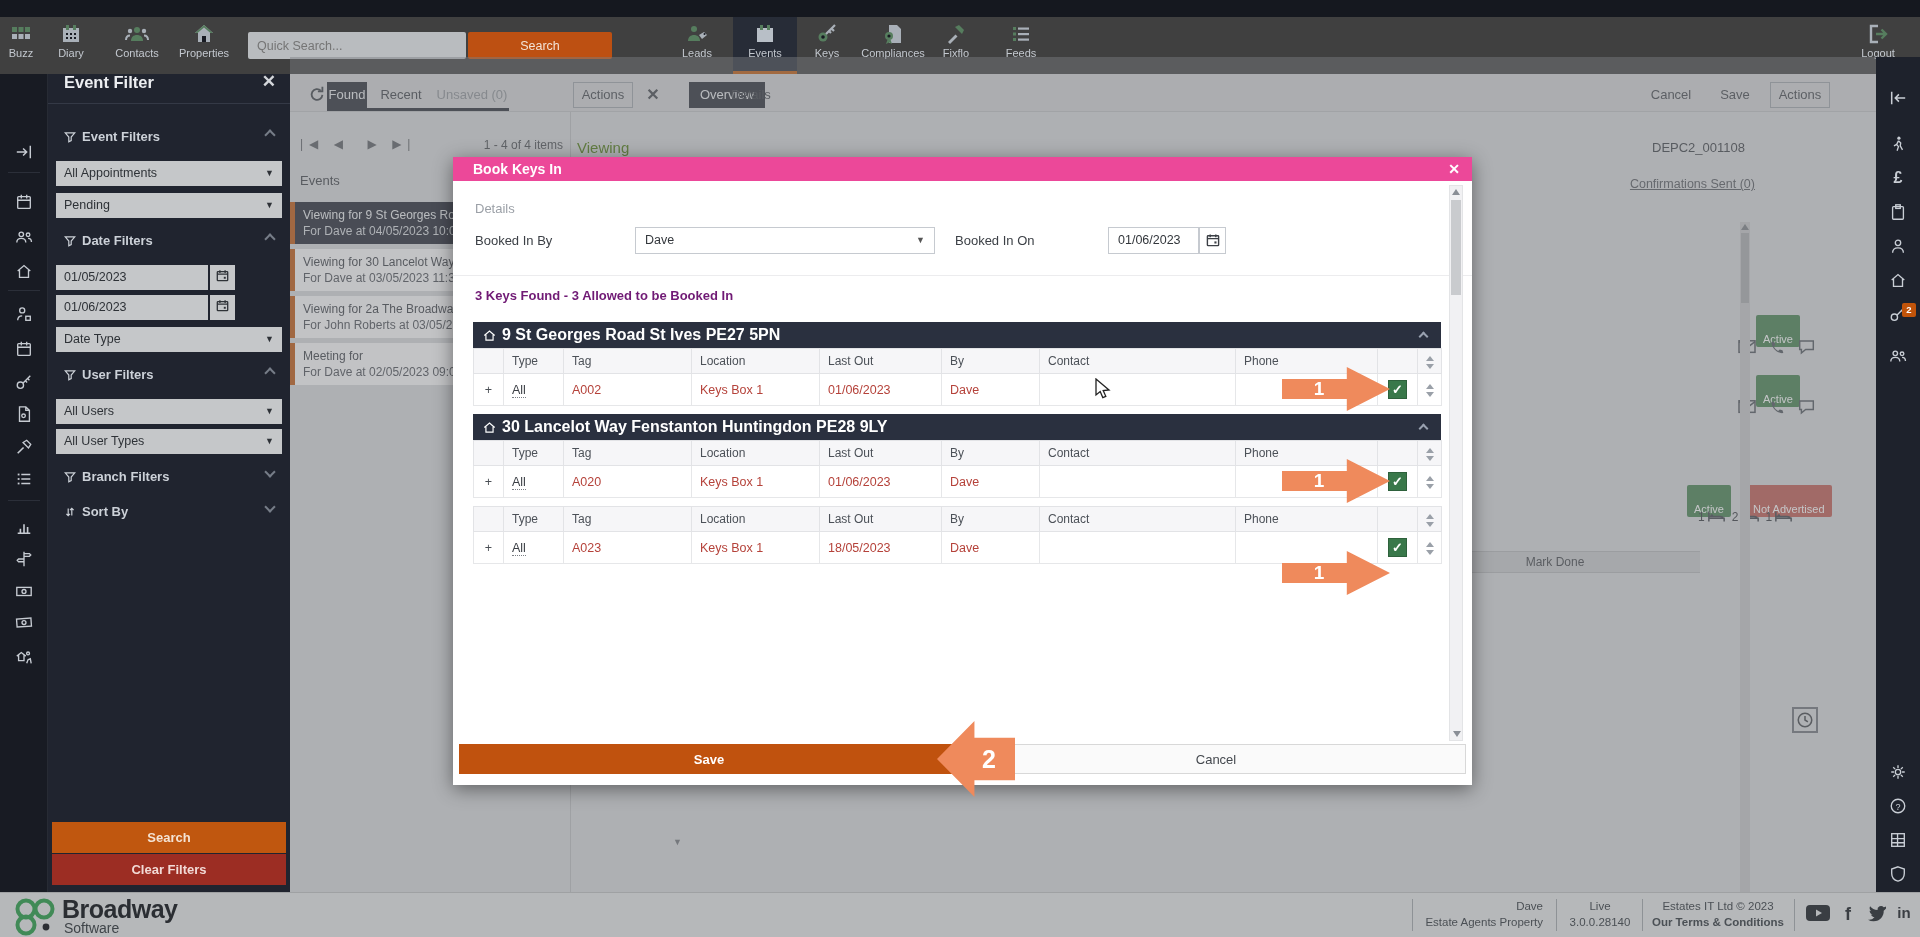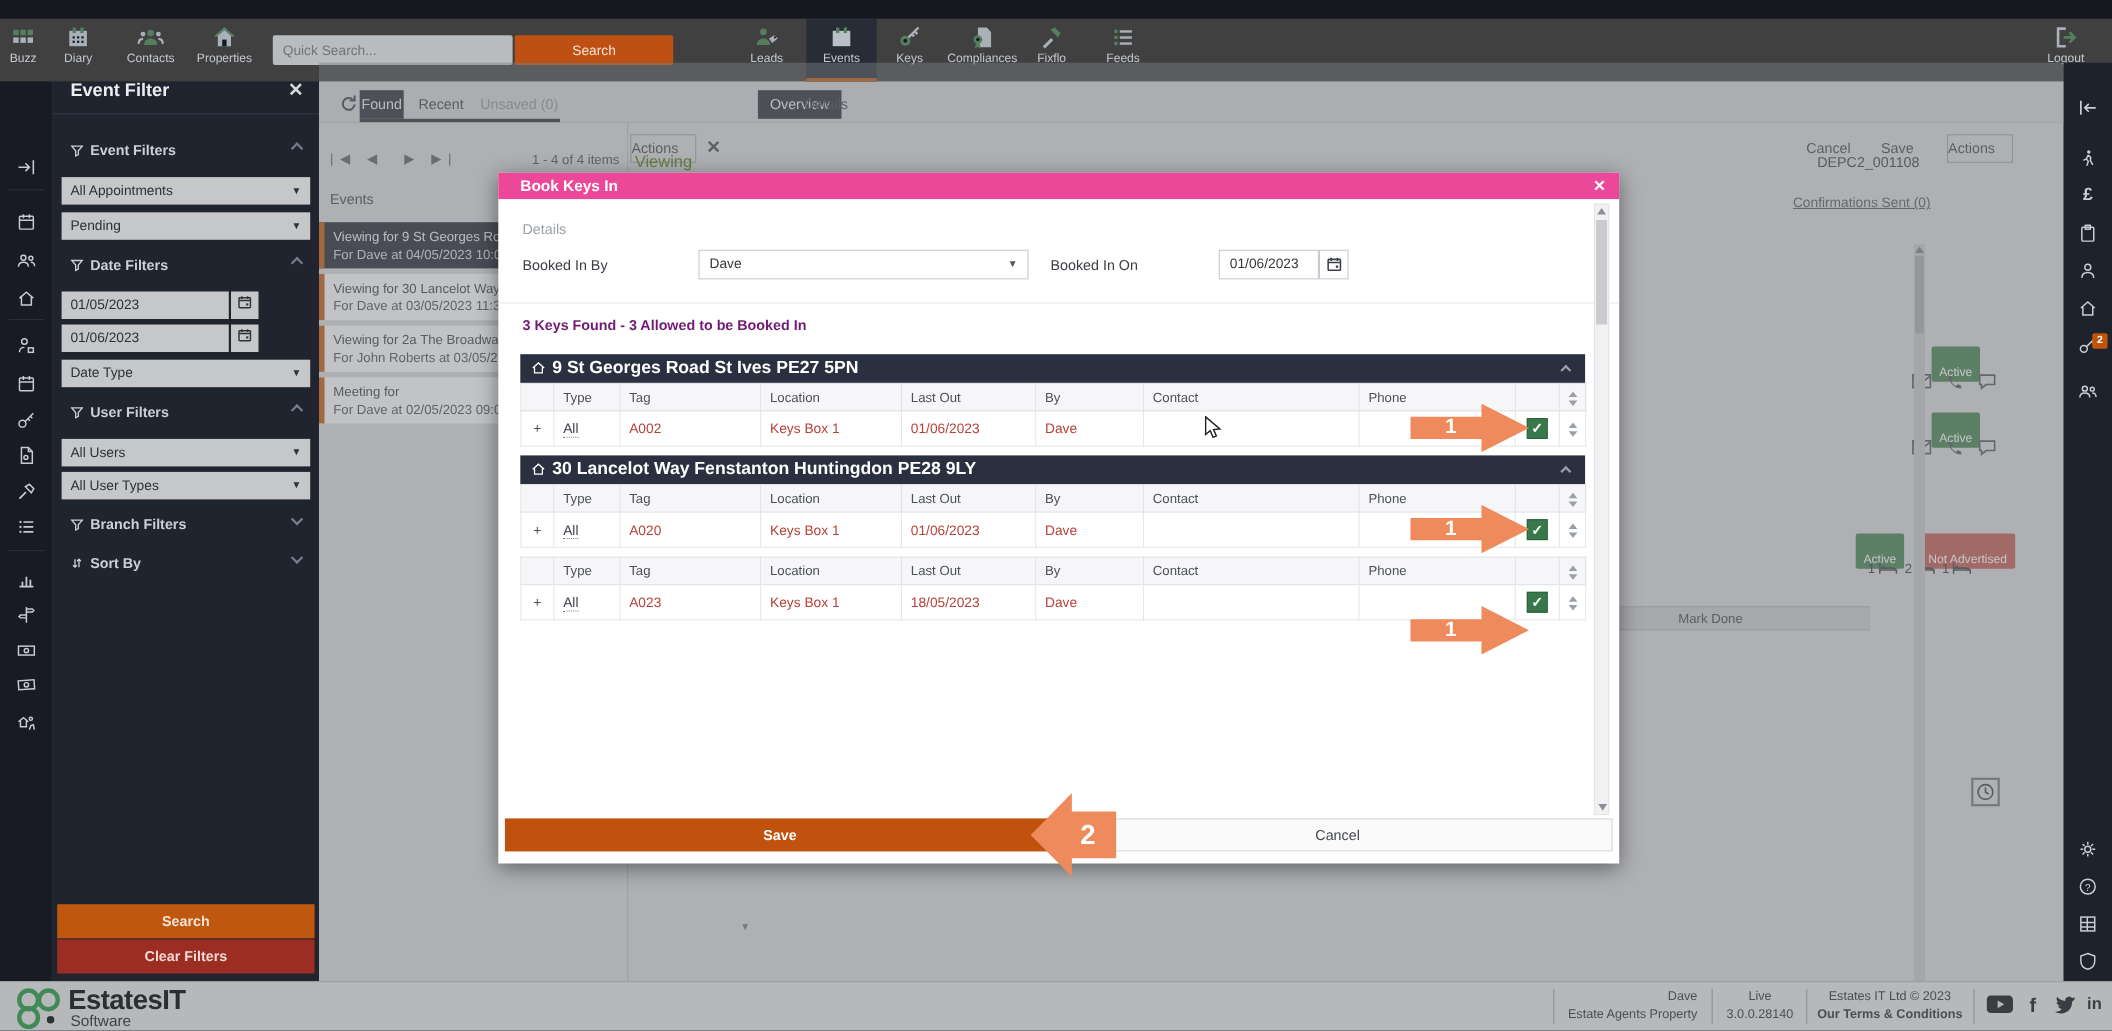--- a/index.html
+++ b/index.html
@@ -35,21 +35,21 @@
   .dinp { position:absolute; left:8px; width:152px; height:25px; background:#c5c7c9; color:#2e3237; font-size:12.5px; line-height:25px; padding-left:8px; }
   .dbtn { position:absolute; left:162px; width:25px; height:25px; background:#c5c7c9; color:#2e3237; text-align:center; line-height:23px; cursor:pointer; }
   .fbtn { position:absolute; left:4px; width:234px; height:31px; border:none; font-size:13px; font-weight:bold; cursor:pointer; }
 
   
   .content { left:290px; top:57px; width:1586px; height:835px; background:#d8d9da; z-index:1; overflow:hidden; }
   .ctoolbar { position:absolute; left:0; top:0; width:1586px; height:55px; background:#d3d4d5; border-bottom:1px solid #bfc1c3; }
   .tab-dark { position:absolute; top:25px; height:26px; background:#272b34; color:#e9ebed; font-size:13px; line-height:26px; text-align:center; cursor:pointer; }
   .tab-lite { position:absolute; top:25px; height:26px; color:#3d4147; font-size:13px; line-height:26px; text-align:center; cursor:pointer; }
   .tab-dim  { position:absolute; top:25px; height:26px; color:#8e9297; font-size:13px; line-height:26px; text-align:center; }
-  .cbtn { position:absolute; top:25px; height:26px; font-size:13px; color:#42464c; line-height:26px; text-align:left; cursor:pointer;margin-top:40px; }
+  .cbtn { position:absolute; top:25px; height:26px; font-size:13px; color:#42464c; line-height:26px; text-align:center; cursor:pointer; }
   .cbtn.bord { border:1px solid #9fa4a9; line-height:24px; }
   .evitem { position:absolute; left:0; width:280px; height:42px; background:#fbfbfc; border-left:5px solid #bf560e; padding:5px 0 0 8px; font-size:12px; color:#3a3e44; line-height:16px; overflow:hidden; white-space:nowrap; cursor:pointer; }
   .evitem.sel { background:#1f2430; color:#eceef0; }
   .evitem .l2 { color:#4a4e54; } .evitem.sel .l2 { color:#d7dade; }
   .badge { display:inline-block; height:17px; line-height:17px; padding:16px 7px; font-size:11px; color:#fff; border-radius:2px; }
   .ovl { left:290px; top:57px; width:1586px; height:835px; background:rgba(125,127,130,0.45); z-index:50; }
 
   
   .rrail { left:1876px; top:57px; width:44px; height:835px; background:#1e222c; z-index:10; }
   .rric { position:absolute; left:13px; width:18px; height:18px; color:#c9ced5; }
@@ -694,21 +694,21 @@
 
 <div class="abs arr2"><span>2</span></div>
 
 <div class="abs footer">
   <svg class="abs" style="left:8px;top:2px;" width="54" height="42" viewBox="0 0 54 42">
     <circle cx="18" cy="14" r="8.5" fill="none" stroke="#418a57" stroke-width="4"></circle>
     <circle cx="36" cy="14" r="8.5" fill="none" stroke="#418a57" stroke-width="4"></circle>
     <circle cx="18" cy="30" r="8.5" fill="none" stroke="#418a57" stroke-width="4"></circle>
     <circle cx="38" cy="32" r="3.4" fill="#2c2f34"></circle>
   </svg>
-  <div class="abs" style="left:62px;top:2px;font-size:25px;font-weight:bold;color:#2b2e33;letter-spacing:-0.5px;">EstatesIT</div>
+  <div class="abs" style="left:62px;top:2px;font-size:25px;font-weight:bold;color:#2b2e33;letter-spacing:-0.5px;">Broadway</div>
   <div class="abs" style="left:64px;top:27px;font-size:14px;color:#3f4449;">Software</div>
 
   <div class="fdiv" style="left:1412px"></div>
   <div class="fblk" style="left:1423px;width:120px;">
     <div>Dave</div>
     <div>Estate Agents Property</div>
   </div>
   <div class="fdiv" style="left:1556px"></div>
   <div class="fblk" style="left:1564px;width:72px;text-align:center;">
     <div>Live</div>

